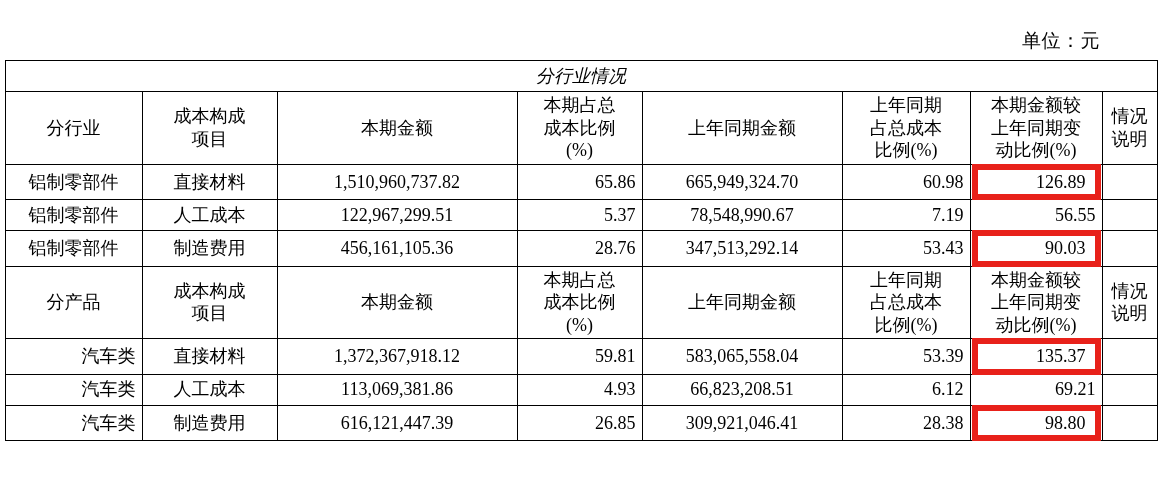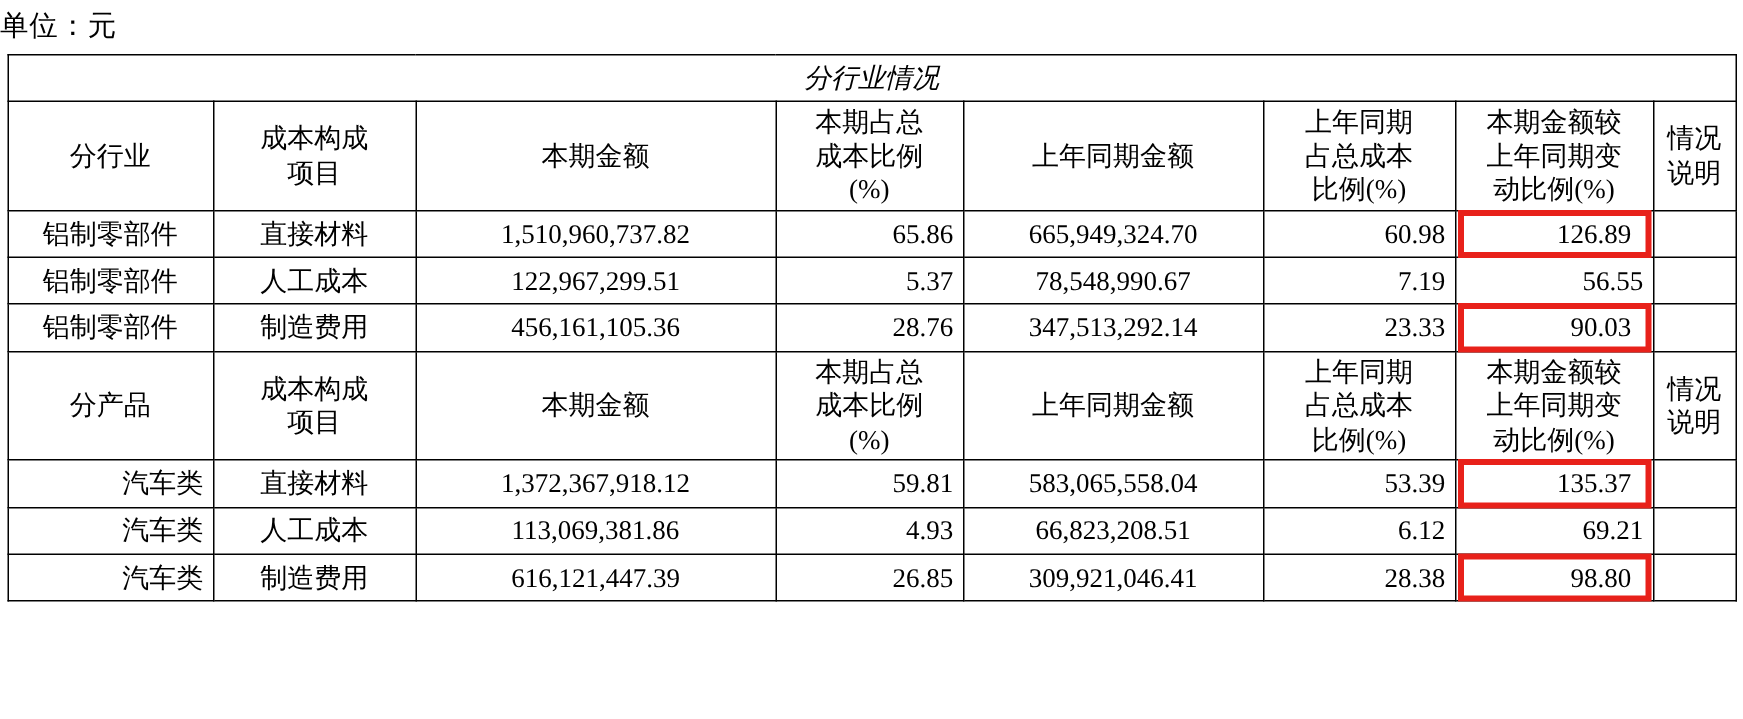--- a/index.html
+++ b/index.html
@@ -14,24 +14,25 @@
     color: #000000;
     overflow: hidden;
   }
   .page {
     position: relative;
     width: 1162px;
     height: 479px;
     box-sizing: border-box;
   }
   .unit-line {
-    text-align: left;
+    text-align: right;
     font-size: 19px;
     padding: 4px 62px 6px 0;
     letter-spacing: 0.5px;
+    margin-top: 24px;
   }
   table.cost-table {
     border-collapse: collapse;
     width: 1152px;
     margin: 0 auto;
     table-layout: fixed;
   }
   table.cost-table td {
     border: 1px solid #000000;
     font-size: 18px;
@@ -54,21 +55,21 @@
   }
   .c-center { text-align: center; }
   .c-right  { text-align: right; padding-right: 10px; }
   .c-left   { text-align: right; padding-left: 8px; }
   .cat-cell { text-align: center; }
   .boxed {
     position: relative;
   }
   .boxed .hl {
     display: block;
-    border: 4px solid #7f1d1d;
+    border: 6px solid #7f1d1d;
     margin: -3px -5px;
     padding: 1px 9px 1px 4px;
     text-align: right;
   }
   .empty-note { }
   
   col.c0 { width: 137px; }
   col.c1 { width: 135px; }
   col.c2 { width: 240px; }
   col.c3 { width: 125px; }
@@ -135,21 +136,21 @@
         <td class="c-right">56.55</td>
         <td class="empty-note"></td>
       </tr>
 
       <tr>
         <td class="cat-cell">铝制零部件</td>
         <td class="c-center">制造费用</td>
         <td class="c-center">456,161,105.36</td>
         <td class="c-right">28.76</td>
         <td class="c-center">347,513,292.14</td>
-        <td class="c-right">23.33</td>
+        <td class="c-right">53.43</td>
         <td class="boxed">
             <span class="hl" style="border-color: rgb(232, 33, 26);">90.03</span>
           </td>
         <td class="empty-note"></td>
       </tr>
 
 
       <tr>
         <td class="hdr">分产品</td>
         <td class="hdr">成本构成<br>项目</td>

